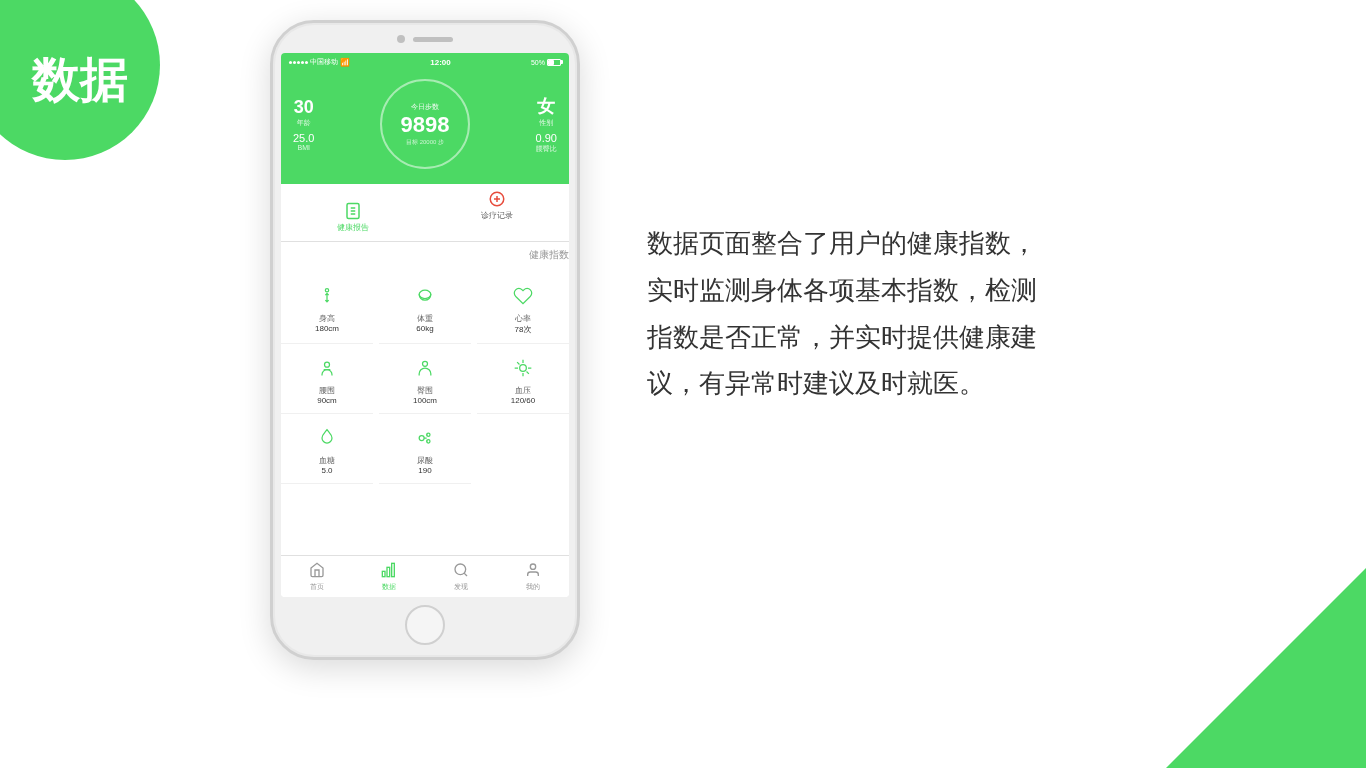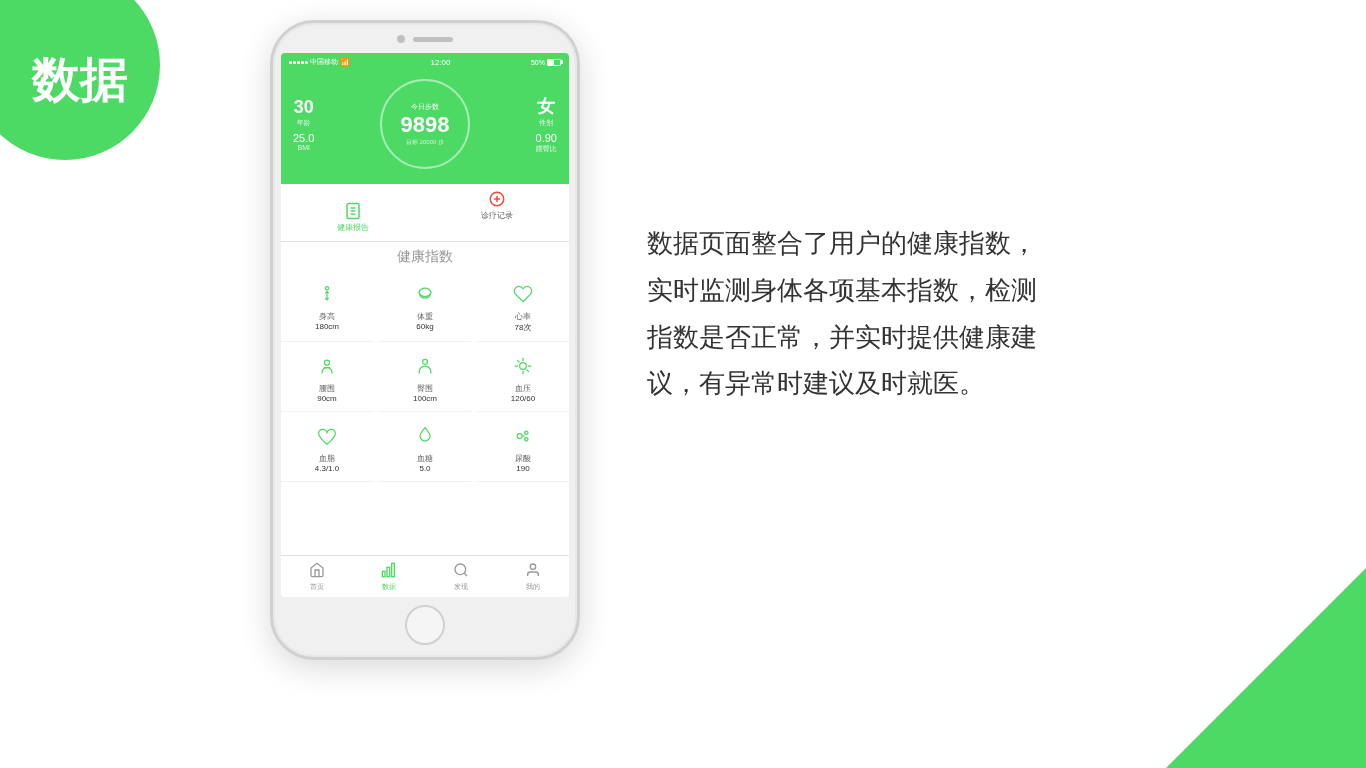--- a/index.html
+++ b/index.html
@@ -145,21 +145,21 @@
       align-items: center;
       justify-content: space-between;
       padding: 0 8px;
       font-size: 8px;
       color: #fff;
     }
     .status-left { display: flex; align-items: center; gap: 2px; }
     .status-dots { display: flex; gap: 1px; }
     .status-dot { width: 3px; height: 3px; background: #fff; border-radius: 50%; }
     .status-signal { font-size: 7px; }
-    .status-center { font-size: 8px; font-weight: 400; }
+    .status-center { font-size: 8px; font-weight: 700; }
     .status-right { display: flex; align-items: center; gap: 2px; font-size: 7px; }
     .battery-icon {
       width: 14px;
       height: 7px;
       border: 1px solid #fff;
       border-radius: 1px;
       position: relative;
     }
     .battery-icon::after {
       content: '';
@@ -267,24 +267,24 @@
       height: 18px;
       margin-bottom: 2px;
     }
 
     
     .health-section {
       background: #fff;
       padding: 6px 0;
     }
     .section-title {
-      text-align: center;
-      font-size: 14px;
+      text-align: right;
+      font-size: 10px;
       color: #999;
-      margin-bottom: 10px;
+      margin-bottom: 16px;
     }
     .health-grid {
       display: grid;
       grid-template-columns: repeat(3, 1fr);
       gap: 6px;
       text-align: right;
     }
     .health-item {
       display: flex;
       flex-direction: column;
@@ -474,27 +474,20 @@
             <div class="health-item">
     <div class="health-icon"><svg viewBox="0 0 24 24" width="20" height="20" fill="none" stroke="#4cd964" stroke-width="1.5">
                   <path d="M12 2v4M12 18v4M4.93 4.93l2.83 2.83M16.24 16.24l2.83 2.83M2 12h4M18 12h4"></path>
                   <circle cx="12" cy="12" r="4"></circle>
                 </svg></div>
     <div class="health-name">血压</div>
     <div class="health-value">120/60</div>
   </div>
             <div class="health-item">
     <div class="health-icon"><svg viewBox="0 0 24 24" width="20" height="20" fill="none" stroke="#4cd964" stroke-width="1.5">
-                  <path d="M12 22C7 17 2 14 2 9a5 5 0 0110 0 5 5 0 0110 0c0 5-5 8-10 13z"></path>
-                </svg></div>
-    <div class="health-name">血脂</div>
-    <div class="health-value">4.3/1.0</div>
-  </div>
-            <div class="health-item">
-    <div class="health-icon"><svg viewBox="0 0 24 24" width="20" height="20" fill="none" stroke="#4cd964" stroke-width="1.5">
                   <path d="M12 2c-3 4-6 6-6 10a6 6 0 0012 0c0-4-3-6-6-10z"></path>
                 </svg></div>
     <div class="health-name">血糖</div>
     <div class="health-value">5.0</div>
   </div>
             <div class="health-item">
     <div class="health-icon"><svg viewBox="0 0 24 24" width="20" height="20" fill="none" stroke="#4cd964" stroke-width="1.5">
                   <circle cx="8" cy="12" r="3"></circle>
                   <circle cx="16" cy="8" r="2"></circle>
                   <circle cx="16" cy="16" r="2"></circle>

